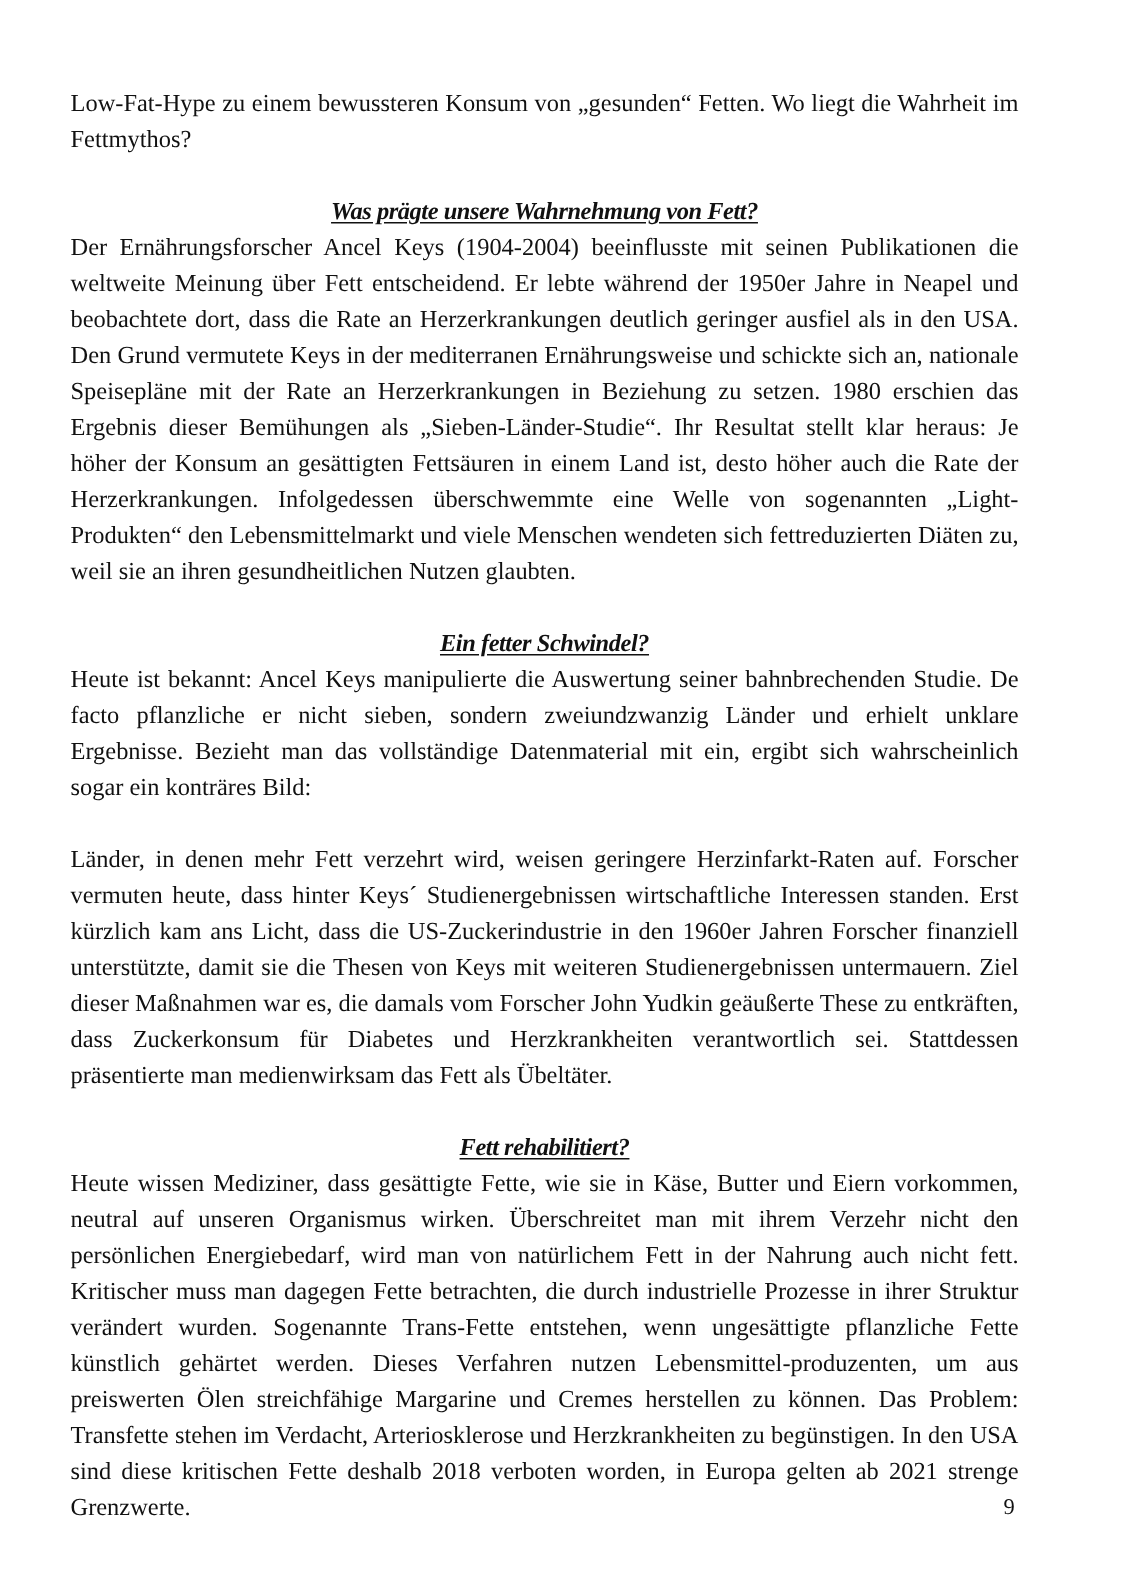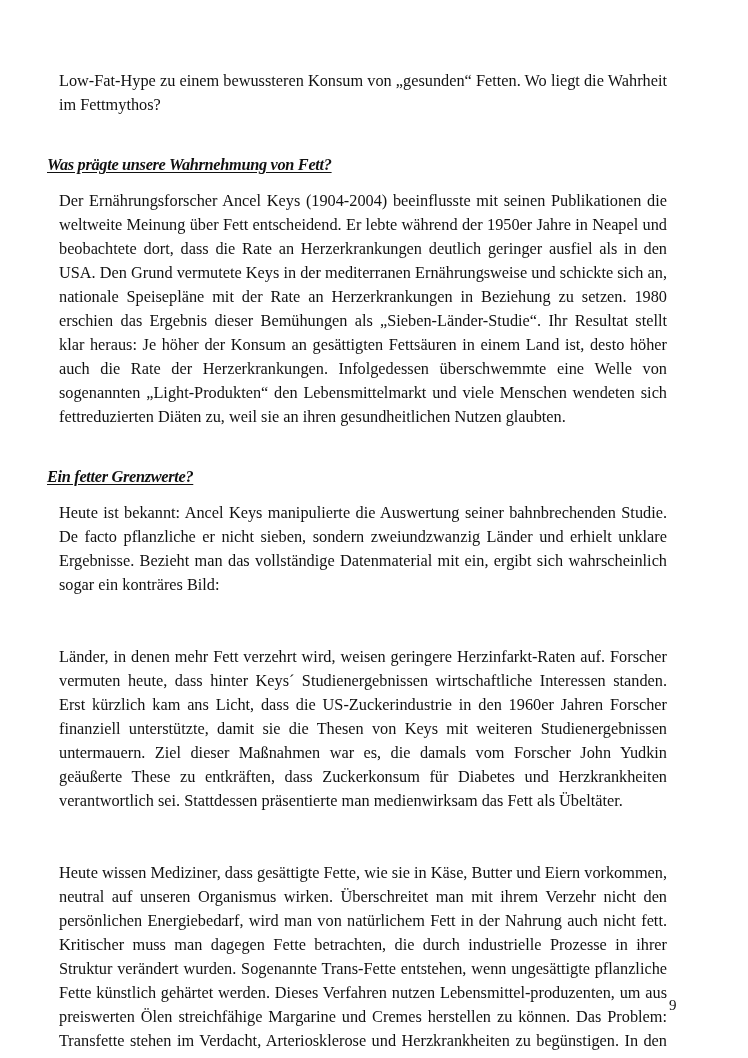--- a/index.html
+++ b/index.html
@@ -18,34 +18,35 @@
     .page {
       position: absolute;
       left: 47px;
       top: 57px;
       width: 632px;
     }
     .para {
       font-size: 16.3px;
       line-height: 24px;
       text-align: justify;
-      margin: 12px;
+      margin: 0;
     }
     .gap {
       height: 24px;
     }
     .heading {
       font-size: 16.3px;
       line-height: 24px;
       font-style: italic;
       font-weight: bold;
       text-decoration: underline;
       text-underline-offset: 2px;
       margin: 0;
       letter-spacing: -0.3px;
+      text-align: center;
     }
     .page-number {
       position: absolute;
       left: 669px;
       top: 996px;
       font-size: 15px;
       line-height: 18px;
     }
   </style>
 </head>
@@ -56,26 +57,27 @@
   <p class="para">Low-Fat-Hype zu einem bewussteren Konsum von „gesunden“ Fetten. Wo liegt die Wahrheit im Fettmythos?</p>
   <div class="gap"></div>
 
   <section>
     <h2 class="heading">Was prägte unsere Wahrnehmung von Fett?</h2>
     <p class="para">Der Ernährungsforscher Ancel Keys (1904-2004) beeinflusste mit seinen Publikationen die weltweite Meinung über Fett entscheidend. Er lebte während der 1950er Jahre in Neapel und beobachtete dort, dass die Rate an Herzerkrankungen deutlich geringer ausfiel als in den USA. Den Grund vermutete Keys in der mediterranen Ernährungsweise und schickte sich an, nationale Speisepläne mit der Rate an Herzerkrankungen in Beziehung zu setzen. 1980 erschien das Ergebnis dieser Bemühungen als „Sieben-Länder-Studie“. Ihr Resultat stellt klar heraus: Je höher der Konsum an gesättigten Fettsäuren in einem Land ist, desto höher auch die Rate der Herzerkrankungen. Infolgedessen überschwemmte eine Welle von sogenannten „Light-Produkten“ den Lebensmittelmarkt und viele Menschen wendeten sich fettreduzierten Diäten zu, weil sie an ihren gesundheitlichen Nutzen glaubten.</p>
   </section>
   <div class="gap"></div>
 
   <section>
-    <h2 class="heading">Ein fetter Grenzwerte?</h2>
+    <h2 class="heading">Ein fetter Schwindel?</h2>
     <p class="para">Heute ist bekannt: Ancel Keys manipulierte die Auswertung seiner bahnbrechenden Studie. De facto pflanzliche er nicht sieben, sondern zweiundzwanzig Länder und erhielt unklare Ergebnisse. Bezieht man das vollständige Datenmaterial mit ein, ergibt sich wahrscheinlich sogar ein konträres Bild:</p>
     <div class="gap"></div>
     <p class="para">Länder, in denen mehr Fett verzehrt wird, weisen geringere Herzinfarkt-Raten auf. Forscher vermuten heute, dass hinter Keys´ Studienergebnissen wirtschaftliche Interessen standen. Erst kürzlich kam ans Licht, dass die US-Zuckerindustrie in den 1960er Jahren Forscher finanziell unterstützte, damit sie die Thesen von Keys mit weiteren Studienergebnissen untermauern. Ziel dieser Maßnahmen war es, die damals vom Forscher John Yudkin geäußerte These zu entkräften, dass Zuckerkonsum für Diabetes und Herzkrankheiten verantwortlich sei. Stattdessen präsentierte man medienwirksam das Fett als Übeltäter.</p>
   </section>
   <div class="gap"></div>
 
   <section>
+    <h2 class="heading">Fett rehabilitiert?</h2>
     <p class="para">Heute wissen Mediziner, dass gesättigte Fette, wie sie in Käse, Butter und Eiern vorkommen, neutral auf unseren Organismus wirken. Überschreitet man mit ihrem Verzehr nicht den persönlichen Energiebedarf, wird man von natürlichem Fett in der Nahrung auch nicht fett. Kritischer muss man dagegen Fette betrachten, die durch industrielle Prozesse in ihrer Struktur verändert wurden. Sogenannte Trans-Fette entstehen, wenn ungesättigte pflanzliche Fette künstlich gehärtet werden. Dieses Verfahren nutzen Lebensmittel-produzenten, um aus preiswerten Ölen streichfähige Margarine und Cremes herstellen zu können. Das Problem: Transfette stehen im Verdacht, Arteriosklerose und Herzkrankheiten zu begünstigen. In den USA sind diese kritischen Fette deshalb 2018 verboten worden, in Europa gelten ab 2021 strenge Grenzwerte.</p>
   </section>
 
 </div>
 
 <div class="page-number">9</div>
 
 </body></html>

